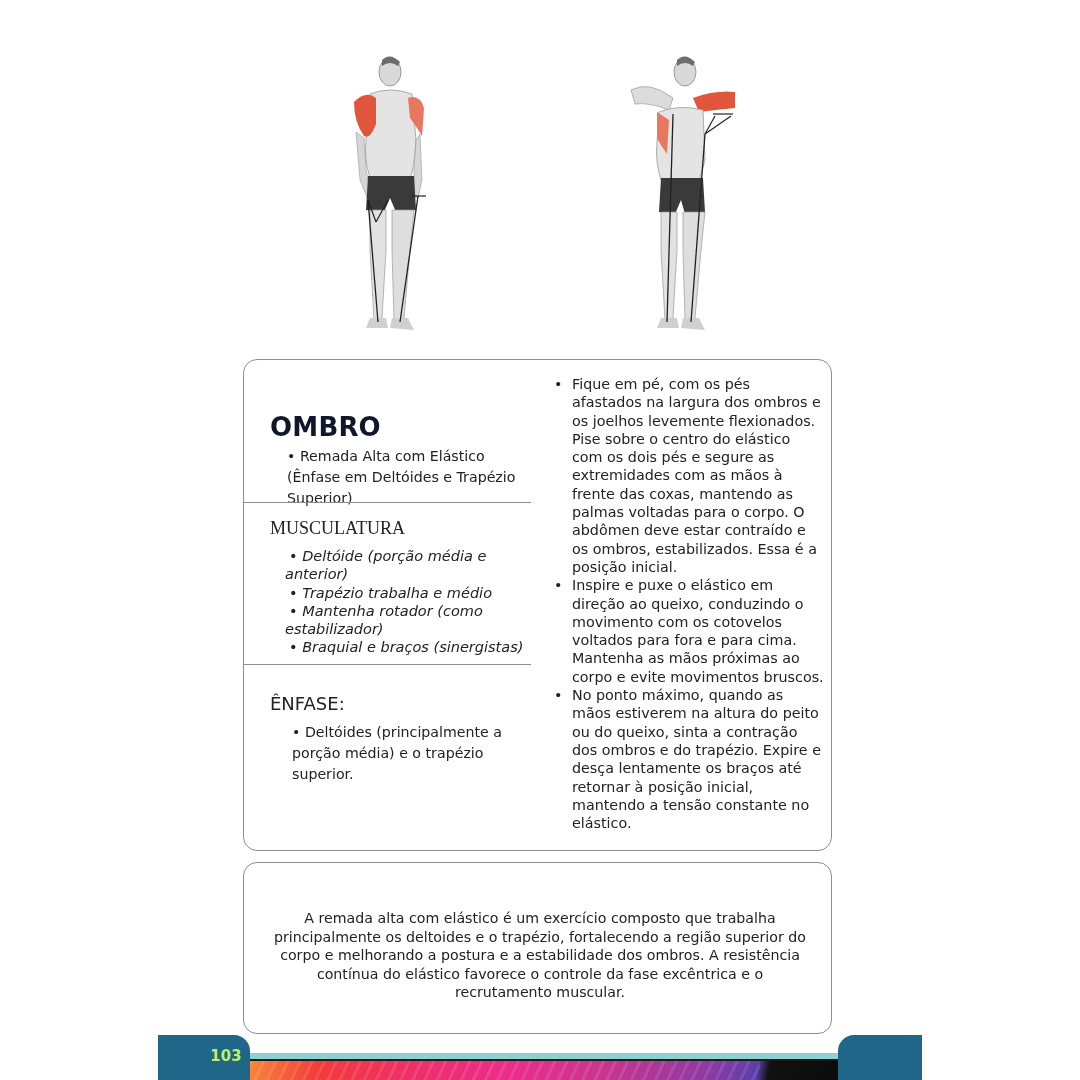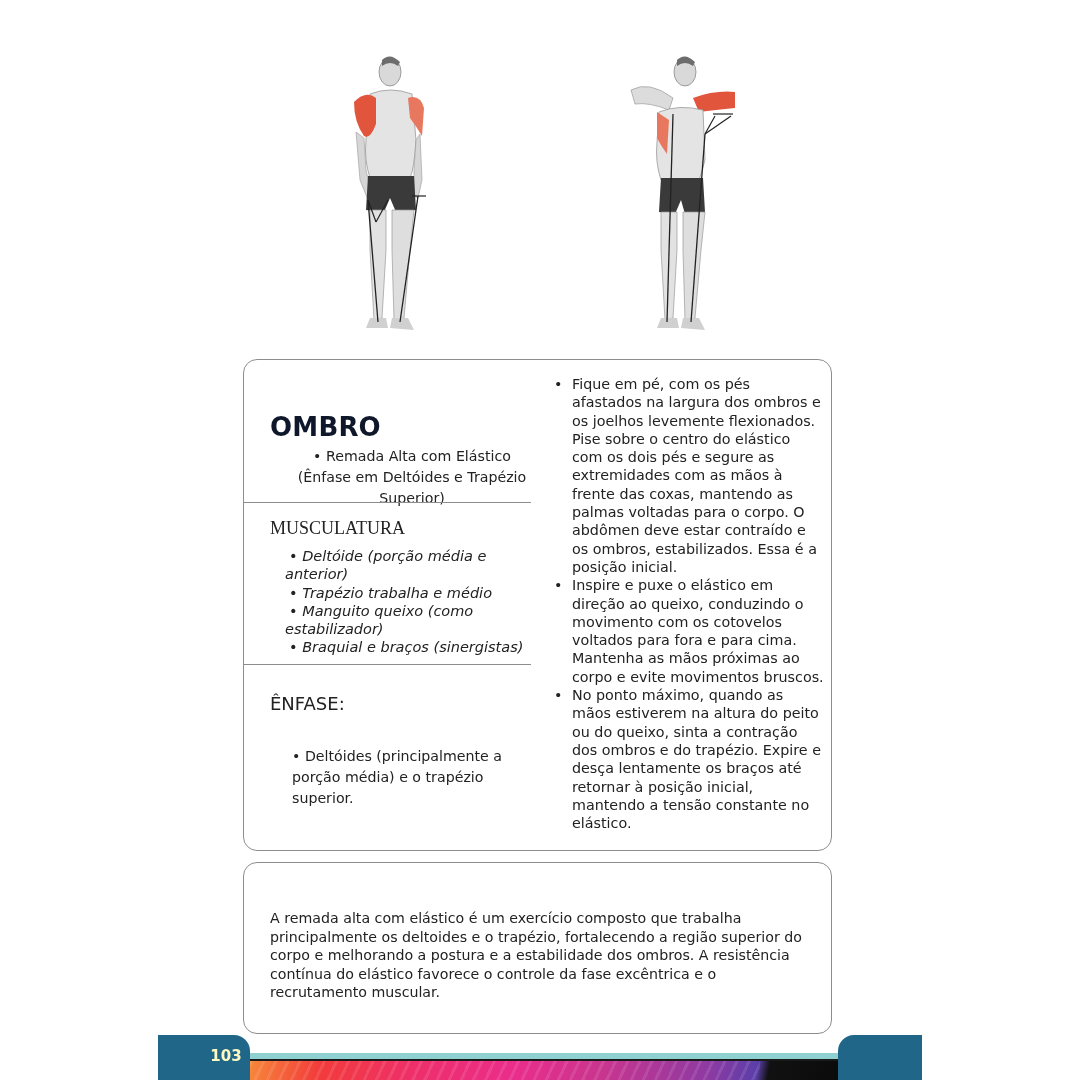--- a/index.html
+++ b/index.html
@@ -10,42 +10,42 @@
   #fig-start { left: 330px; top: 50px; width: 120px; height: 290px; }
   #fig-end { left: 615px; top: 50px; width: 135px; height: 290px; }
 
   .card {
     position: absolute;
     border: 1.3px solid #8d8d8d;
     border-radius: 14px;
     background: #fff;
   }
   #main-card { left: 243px; top: 359px; width: 589px; height: 492px; }
-  #summary-card { left: 243px; top: 862px; width: 589px; height: 172px; }
+  #summary-card { left: 243px; top: 862px; width: 589px; height: 172px; text-align: center; }
 
   .left-col { position: absolute; left: 0; top: 0; width: 287px; height: 100%; }
   .section-divider { position: absolute; left: 0; width: 287px; height: 0; border-top: 1.3px solid #8d8d8d; }
 
   .title { position: absolute; left: 26px; top: 52px; font-size: 26px; font-weight: bold; letter-spacing: 0.2px; color: #0f172a; }
-  .subtitle { position: absolute; left: 43px; top: 86px; width: 250px; font-size: 14.2px; line-height: 21px; color: #222; text-align: center; }
+  .subtitle { position: absolute; left: 43px; top: 86px; width: 250px; font-size: 14.2px; line-height: 21px; color: #222; }
 
   .sec-heading { position: absolute; left: 26px; font-size: 18px; color: #222; }
   .muscle-list { position: absolute; left: 41px; top: 187px; width: 250px; font-size: 14.5px; line-height: 18.3px; color: #222; }
   .muscle-list div { text-indent: 4px; font-style: italic; }
-  .emph-text { position: absolute; left: 48px; top: 362px; width: 220px; font-size: 14.2px; line-height: 21px; color: #222; margin-top: 24px; }
+  .emph-text { position: absolute; left: 48px; top: 362px; width: 220px; font-size: 14.2px; line-height: 21px; color: #222; }
 
   .steps { position: absolute; left: 310px; top: 15px; width: 270px; list-style: none; font-size: 14.3px; line-height: 18.3px; color: #222; }
   .steps li { position: relative; padding-left: 18px; }
   .steps li .bullet { position: absolute; left: 0; top: 0; }
 
   .summary-text { position: absolute; left: 26px; top: 46px; width: 540px; font-size: 14.2px; line-height: 18.5px; color: #222; }
 
   
   .page-tab { position: absolute; left: 158px; top: 1035px; width: 92px; height: 45px; background: #1f6688; border-top-right-radius: 16px; }
-  .page-num { position: absolute; left: 0; top: 12px; width: 100%; text-align: center; color: #fef9c3; font-weight: bold; font-size: 15px; padding-left: 44px; }
+  .page-num { position: absolute; left: 0; top: 12px; width: 100%; text-align: center; color: #bef264; font-weight: bold; font-size: 15px; padding-left: 44px; }
   .end-tab { position: absolute; left: 838px; top: 1035px; width: 84px; height: 45px; background: #1f6688; border-top-left-radius: 16px; }
   .teal-line { position: absolute; left: 250px; top: 1053px; width: 588px; height: 6px; background: #8fd0d1; }
   .dark-line { position: absolute; left: 250px; top: 1059px; width: 588px; height: 2px; background: #1a1a1a; }
   .gradient-band {
     position: absolute; left: 250px; top: 1061px; width: 588px; height: 19px;
     background: linear-gradient(100deg, #f7883a 0%, #f23b3b 12%, #ee2f6a 28%, #ea2d8b 45%, #c8358f 60%, #8d3aa3 78%, #5b3ea9 86%, #111 88%, #0b0b0b 100%);
   }
   .band-stripes {
     position: absolute; left: 250px; top: 1061px; width: 510px; height: 19px;
     background: repeating-linear-gradient(115deg, rgba(255,255,255,0.10) 0 3px, rgba(255,255,255,0) 3px 11px);
@@ -100,21 +100,21 @@
 <div class="card" id="main-card">
   <div class="left-col">
     <div class="title">OMBRO</div>
     <div class="subtitle">• Remada Alta com Elástico (Ênfase em Deltóides e Trapézio Superior)</div>
     <div class="section-divider" style="top:142px;"></div>
 
     <div class="sec-heading" style="top:158px;font-family:Liberation Serif, serif;">MUSCULATURA</div>
     <div class="muscle-list">
       <div>• Deltóide (porção média e anterior)</div>
       <div>• Trapézio trabalha e médio</div>
-      <div>• Manguito queixo (como estabilizador)</div>
+      <div>• Mantenha rotador (como estabilizador)</div>
       <div>• Braquial e braços (sinergistas)</div>
     </div>
     <div class="section-divider" style="top:304px;"></div>
 
     <div class="sec-heading" style="top:333px;">ÊNFASE:</div>
     <div class="emph-text">• Deltóides (principalmente a porção média) e o trapézio superior.</div>
   </div>
 
   <ul class="steps">
     <li>

